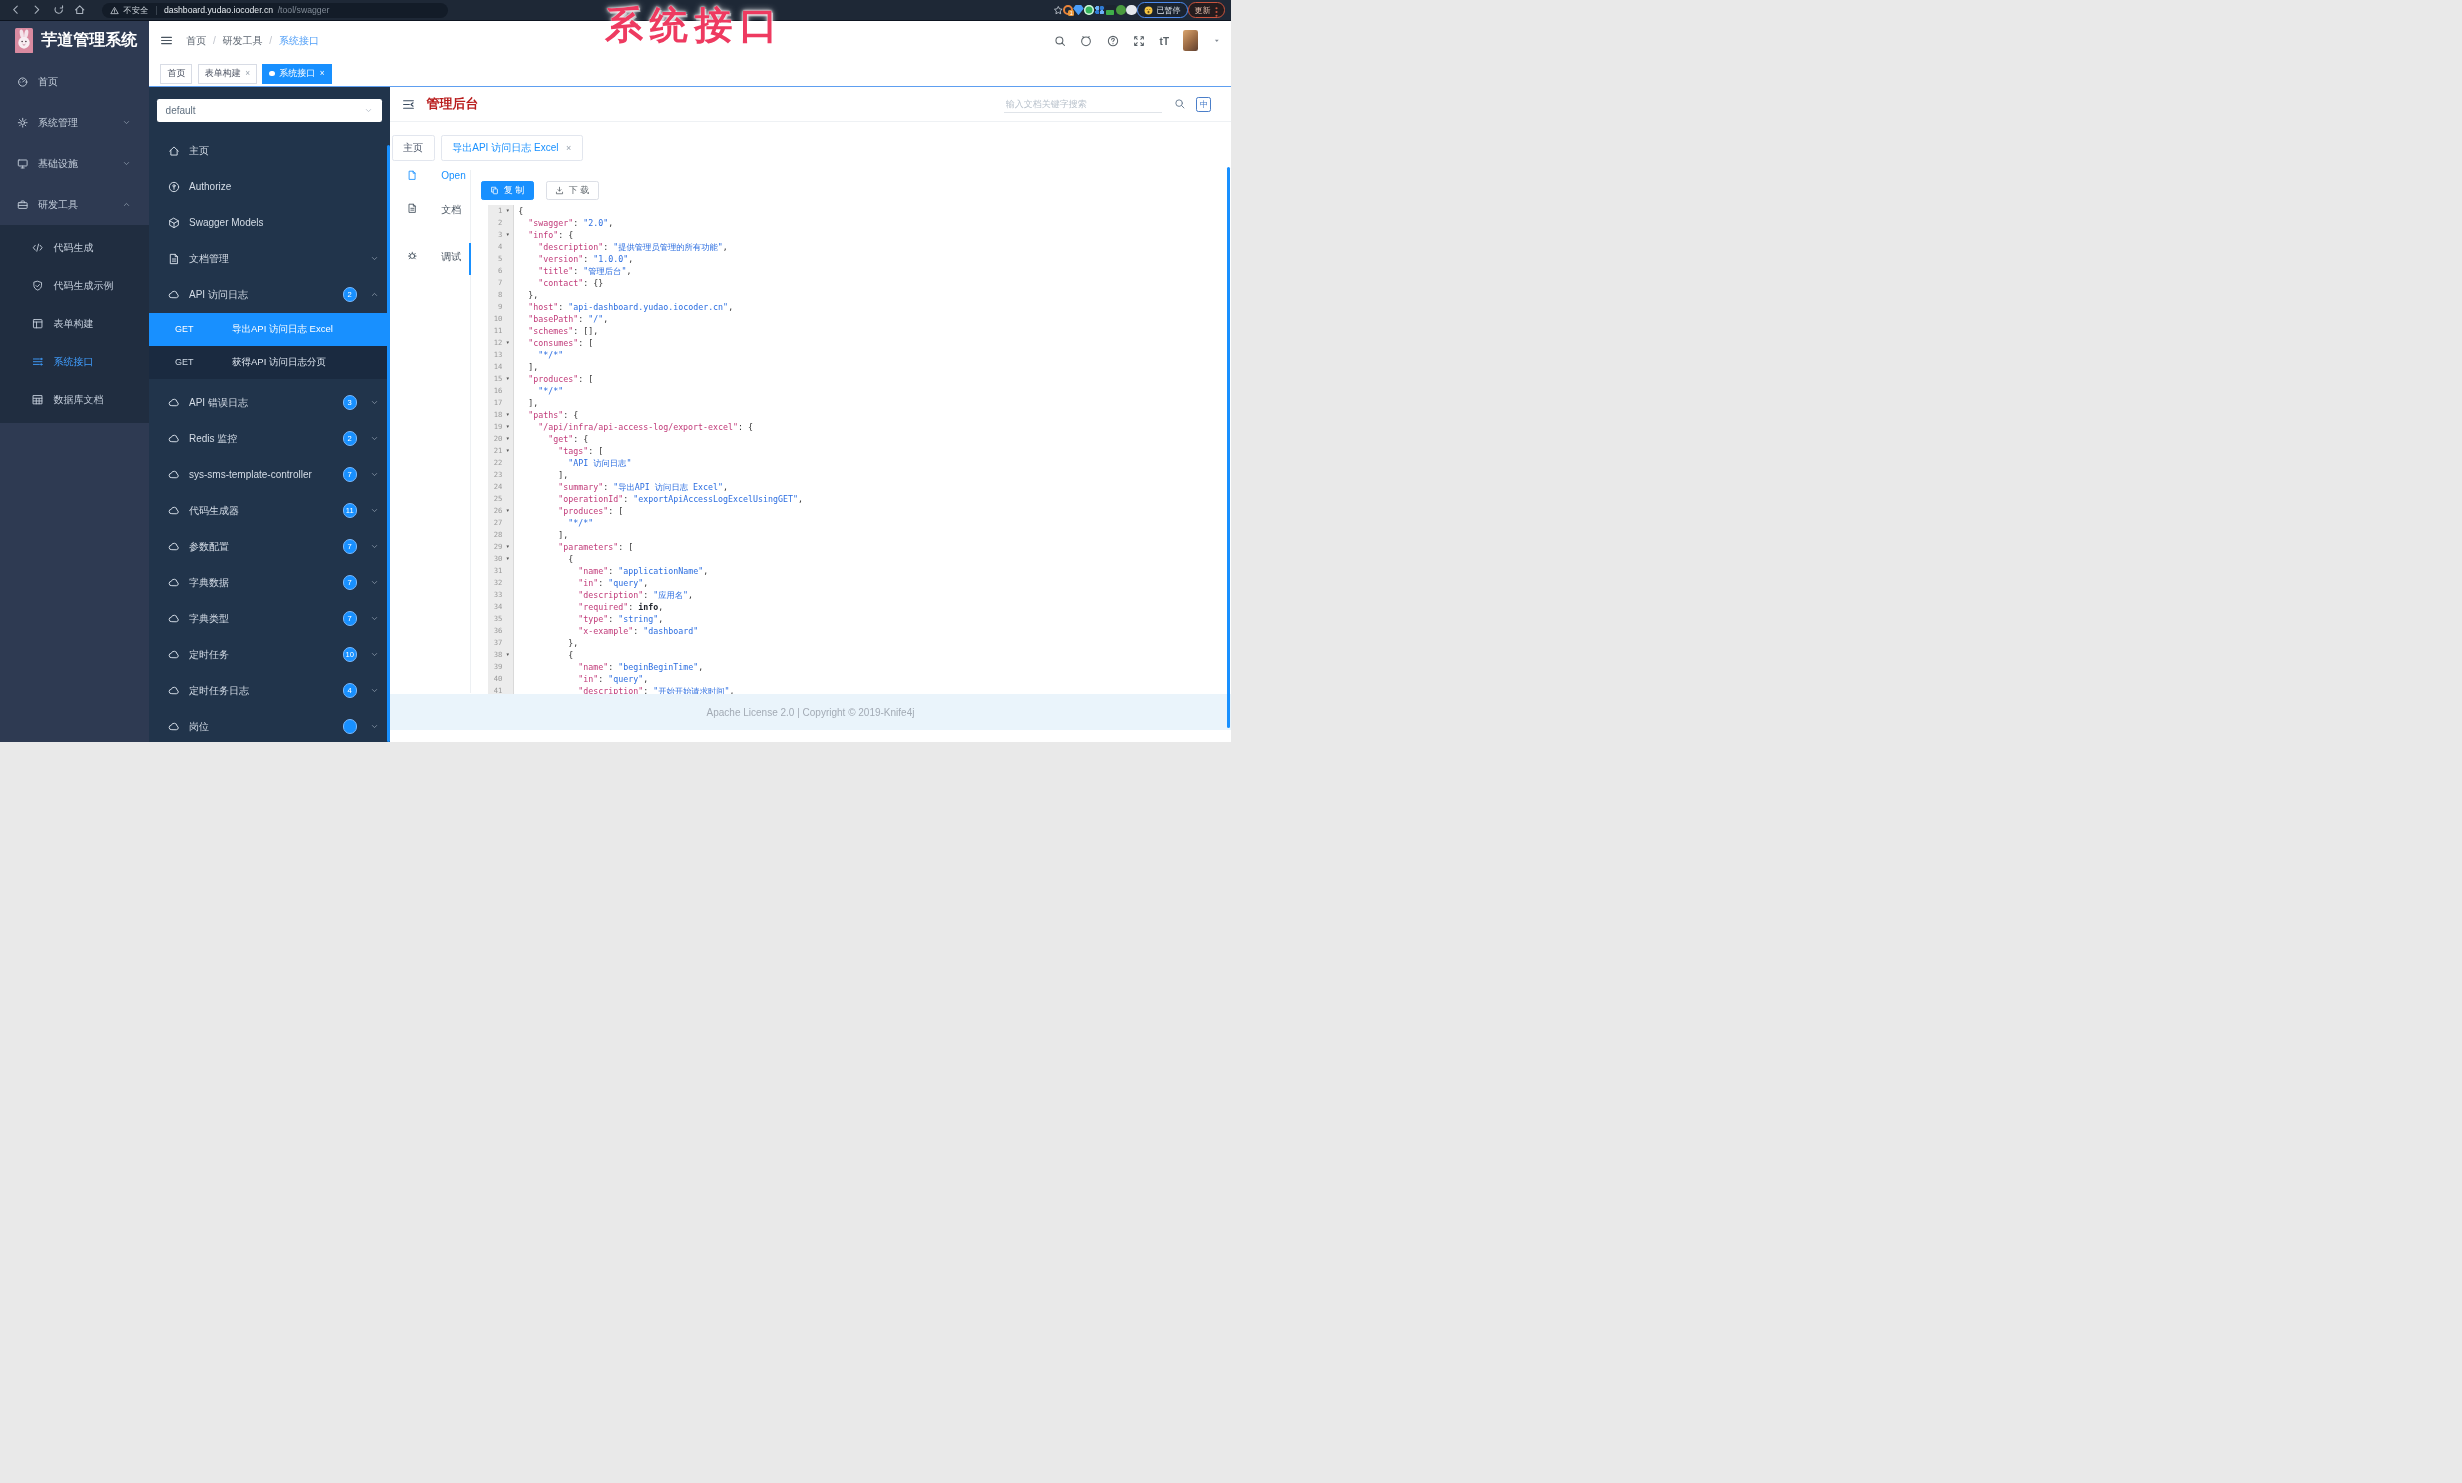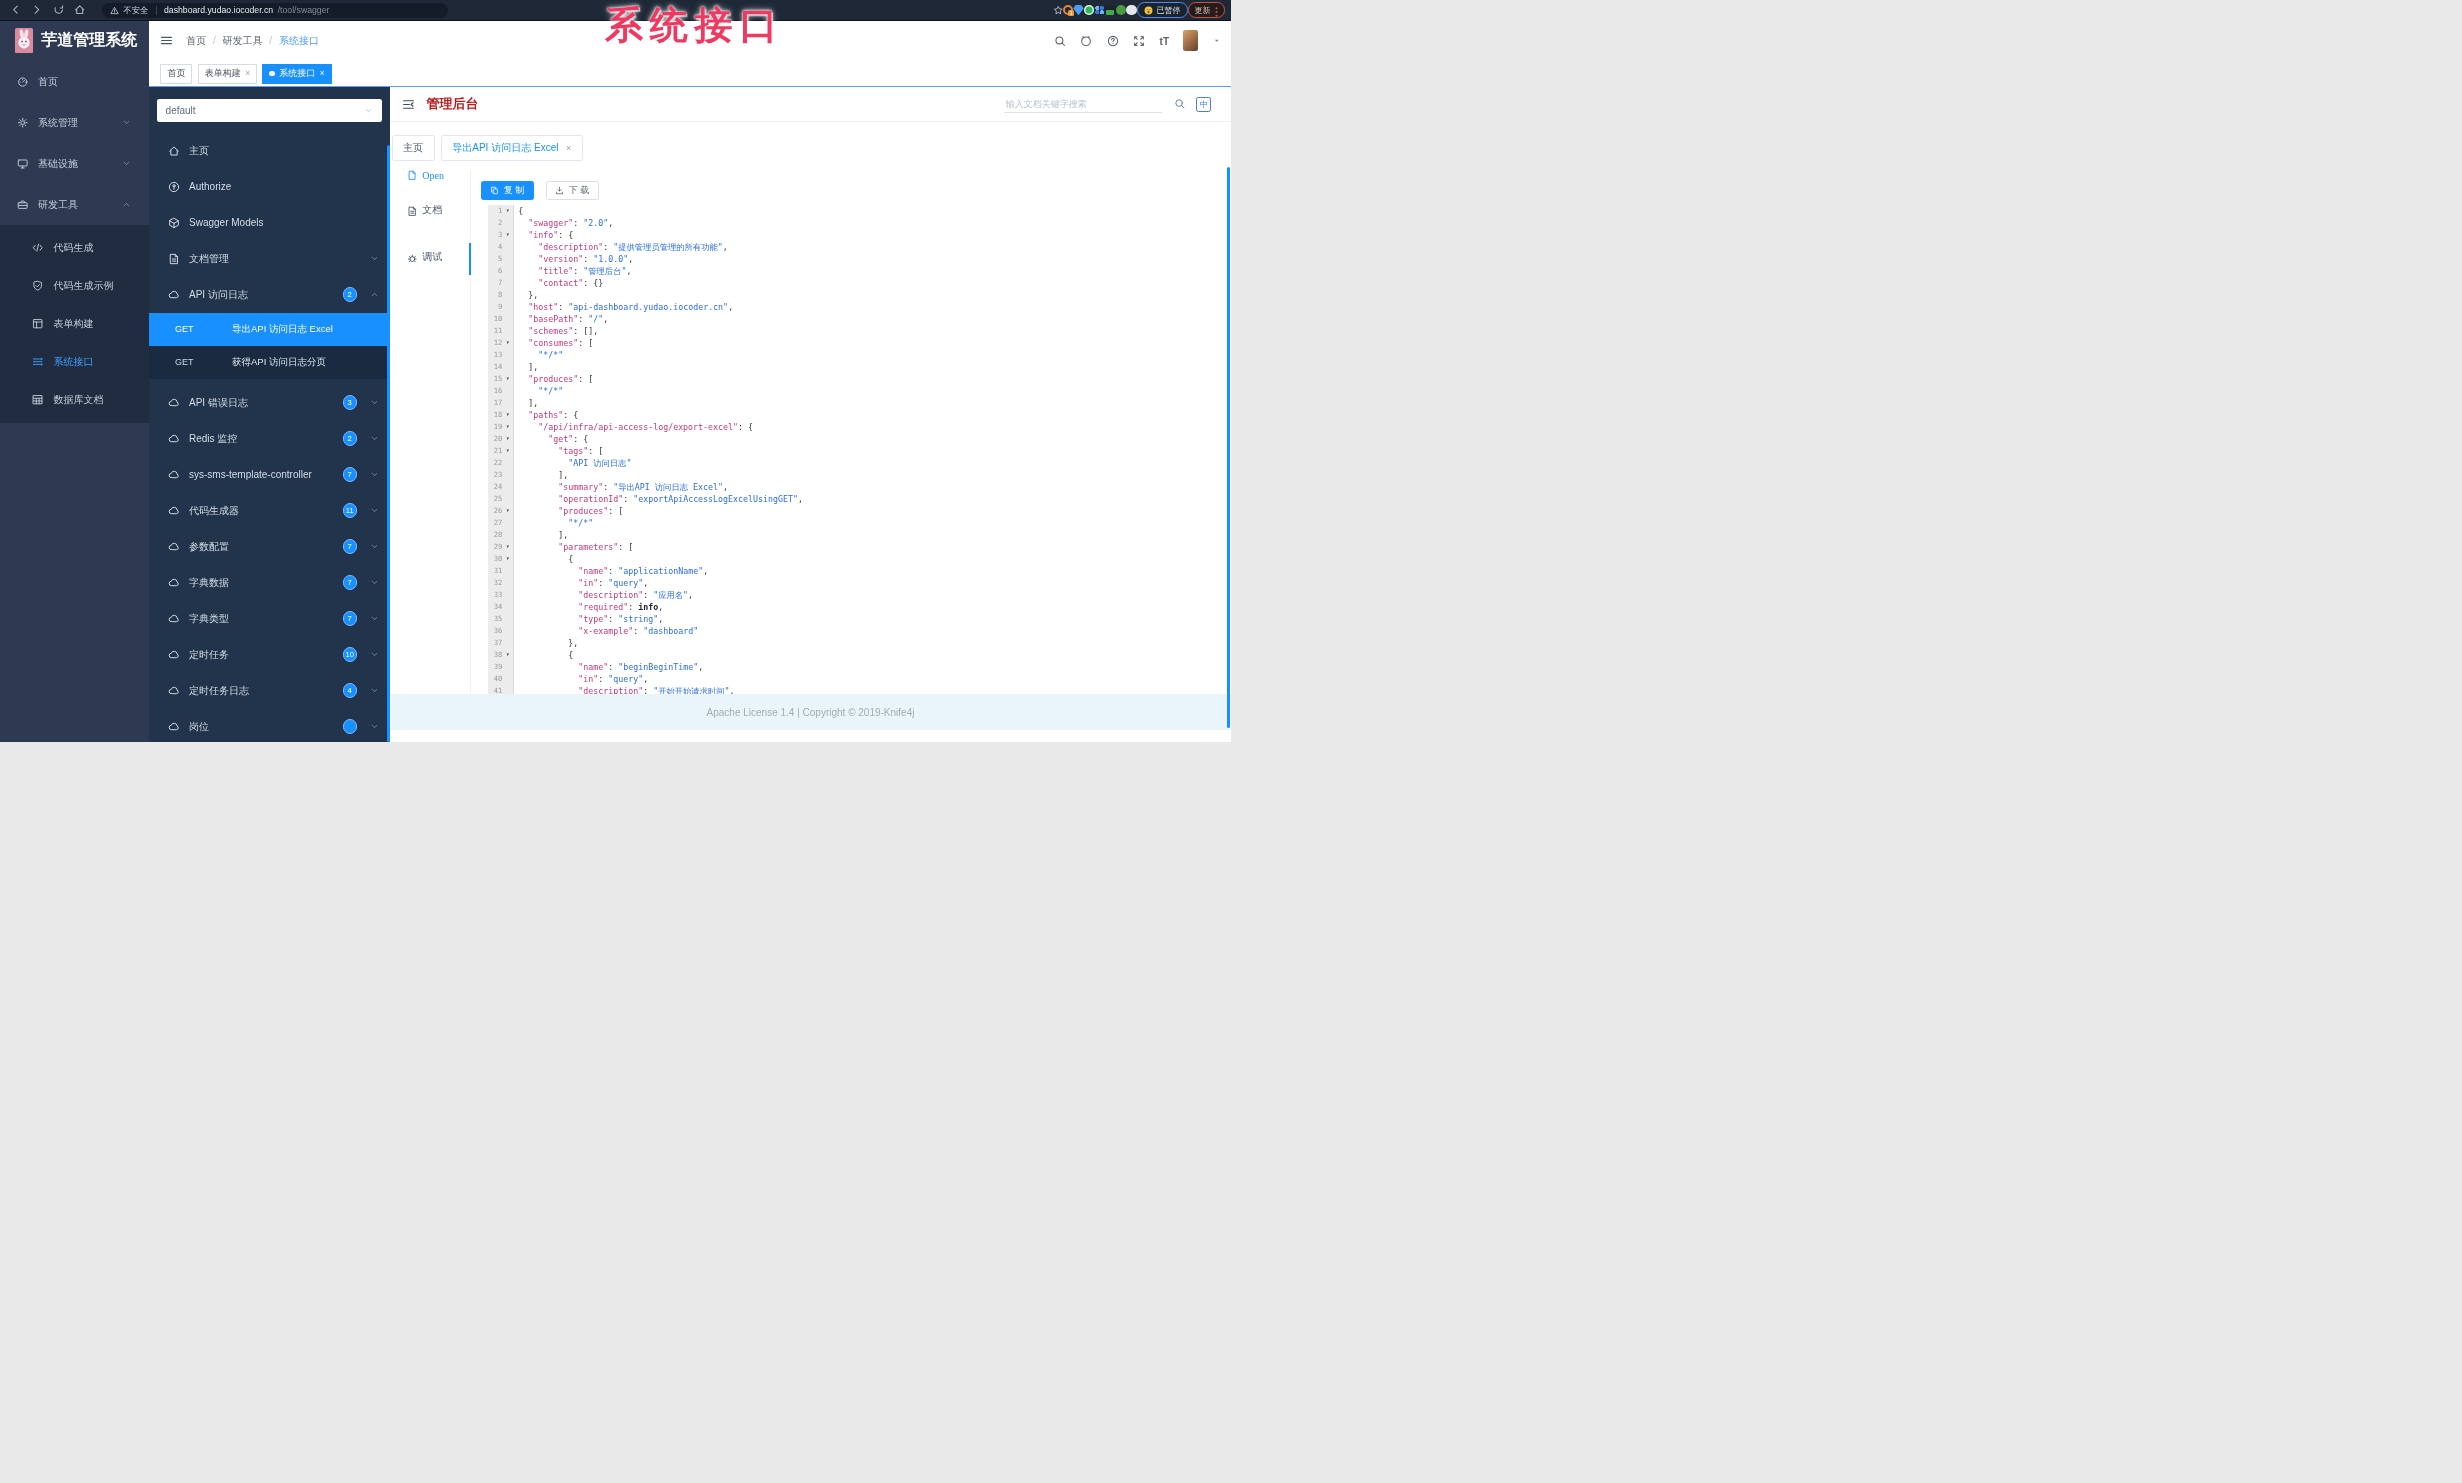--- a/index.html
+++ b/index.html
@@ -101,21 +101,21 @@
   .doc-search::placeholder{color:#b9c2cc;}
   .search-ic{width:11.4px;height:11.4px;color:#6f8296;}
   .lang{width:13px;height:13px;border:0.8px solid #4a7ec9;border-radius:2.3px;color:#4a7ec9;font-size:8.3px;display:flex;align-items:center;justify-content:center;cursor:pointer;}
 
   .doc-tabs{position:absolute;top:48px;left:1.5px;display:flex;gap:6px;}
   .dtab{height:23.5px;border:0.8px solid #e2e6ee;border-radius:2.3px;background:#fff;display:flex;align-items:center;padding:0 10.6px;font-size:10px;color:#4a5568;gap:7.6px;cursor:pointer;}
   .dtab.active{color:#1890ff;}
   .dtab .x{color:#98a2ae;font-size:9px;}
 
   .mini{position:absolute;top:83px;left:0;width:80px;bottom:49px;border-right:0.8px solid #edf0f3;}
-  .mini-item{position:absolute;left:16.7px;display:flex;align-items:flex-end;gap:5px;font-size:10px;color:#45515e;cursor:pointer;font-family:Liberation Serif, serif;}
+  .mini-item{position:absolute;left:16.7px;display:flex;align-items:flex-start;gap:24px;font-size:10px;color:#45515e;cursor:pointer;}
   .mini-item .ic{width:10.6px;height:10.6px;}
   .mini-item:nth-of-type(1){top:9px;}
   .mini-item:nth-of-type(2){top:33px;}
   .mini-item:nth-of-type(3){top:80px;}
   .mini-item.active{color:#1890ff;}
   .mini-bar{position:absolute;right:-0.8px;top:73px;width:2.3px;height:32px;background:#1890ff;}
 
   .btn{position:absolute;top:94px;height:19px;border-radius:2.3px;font-size:9px;display:flex;align-items:center;gap:4.5px;padding:0 8.3px;box-sizing:border-box;cursor:pointer;font-family:inherit;}
   .btn .bic{width:9px;height:9px;}
   .btn-copy{left:91px;background:#1890ff;border:0.8px solid #1890ff;color:#fff;}
@@ -913,20 +913,20 @@
      <span class="fold"></span>
      <span class="ct">            <span class="k">"in"</span>: <span class="s">"query"</span>,</span>
    </div>
               <div class="cl">
      <span class="ln">41</span>
      <span class="fold"></span>
      <span class="ct">            <span class="k">"description"</span>: <span class="s">"开始开始请求时间"</span>,</span>
    </div>
             </div>
 
-          <div class="footer">Apache License 1.4 | Copyright © 2019-Knife4j</div>
+          <div class="footer">Apache License 2.0 | Copyright © 2019-Knife4j</div>
           <div class="c-scroll"></div>
         </section>
       </div>
     </div>
   </div>
 </div>
 
 
 </body></html>

